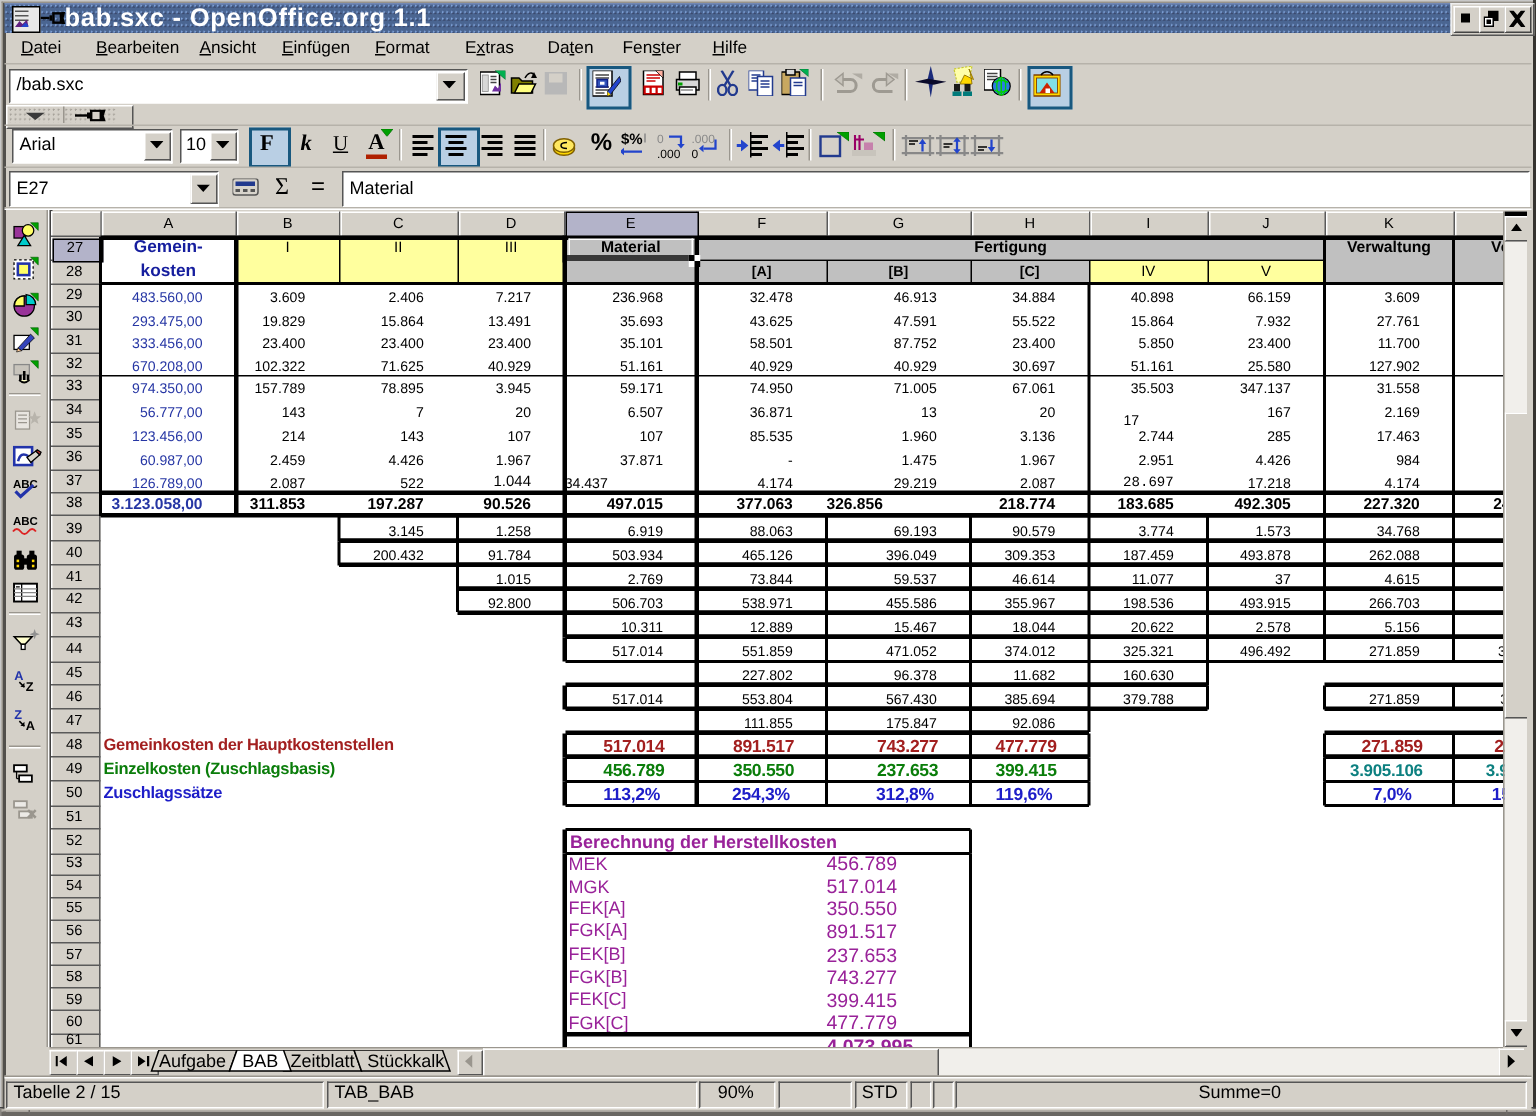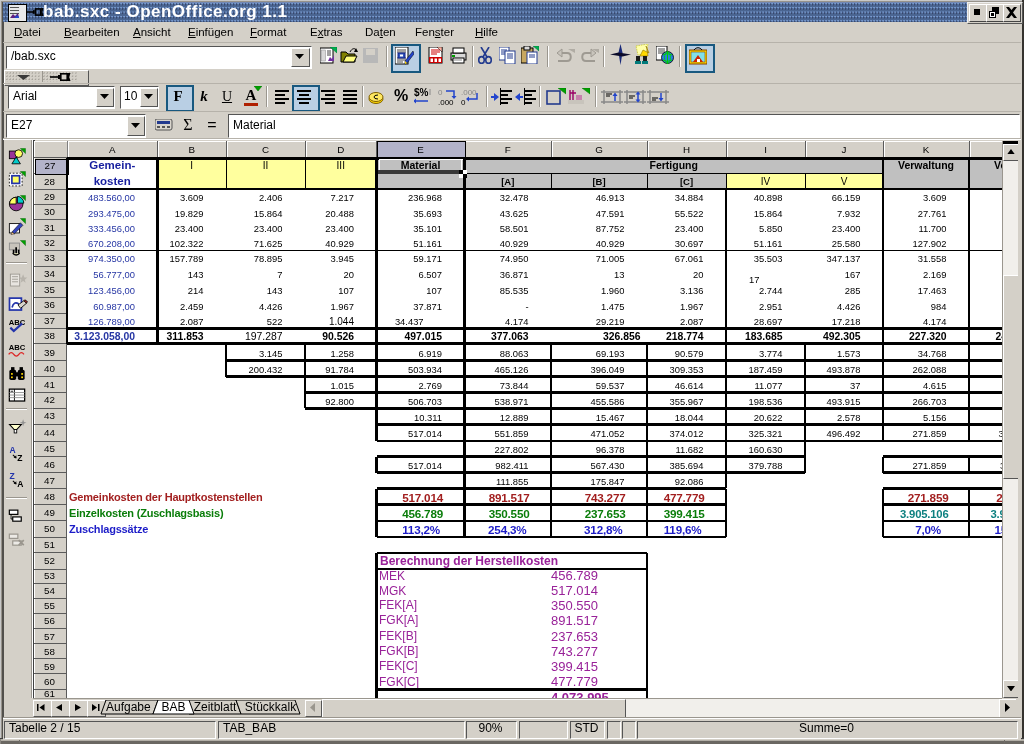--- a/index.html
+++ b/index.html
@@ -642,21 +642,21 @@
 <div style="position:absolute;left:376.5px;top:190.4px;width:65.5px;height:15.400000000000006px;line-height:15.400000000000006px;line-height:15.4px;font-size:9.4px;letter-spacing:0px;color:#000;text-align:right;color:#000;padding-right:0;margin-right:0;width:65.5px;">236.968</div>
 <div style="position:absolute;left:464.5px;top:190.4px;width:64.0px;height:15.400000000000006px;line-height:15.400000000000006px;line-height:15.4px;font-size:9.4px;letter-spacing:0px;color:#000;text-align:right;color:#000;padding-right:0;margin-right:0;width:64.0px;">32.478</div>
 <div style="position:absolute;left:551px;top:190.4px;width:73.5px;height:15.400000000000006px;line-height:15.400000000000006px;line-height:15.4px;font-size:9.4px;letter-spacing:0px;color:#000;text-align:right;color:#000;padding-right:0;margin-right:0;width:73.5px;">46.913</div>
 <div style="position:absolute;left:647px;top:190.4px;width:56.5px;height:15.400000000000006px;line-height:15.400000000000006px;line-height:15.4px;font-size:9.4px;letter-spacing:0px;color:#000;text-align:right;color:#000;padding-right:0;margin-right:0;width:56.5px;">34.884</div>
 <div style="position:absolute;left:726px;top:190.4px;width:56.5px;height:15.400000000000006px;line-height:15.400000000000006px;line-height:15.4px;font-size:9.4px;letter-spacing:0px;color:#000;text-align:right;color:#000;padding-right:0;margin-right:0;width:56.5px;">40.898</div>
 <div style="position:absolute;left:805px;top:190.4px;width:55.5px;height:15.400000000000006px;line-height:15.400000000000006px;line-height:15.4px;font-size:9.4px;letter-spacing:0px;color:#000;text-align:right;color:#000;padding-right:0;margin-right:0;width:55.5px;">66.159</div>
 <div style="position:absolute;left:883px;top:190.4px;width:63.5px;height:15.400000000000006px;line-height:15.400000000000006px;line-height:15.4px;font-size:9.4px;letter-spacing:0px;color:#000;text-align:right;color:#000;padding-right:0;margin-right:0;width:63.5px;">3.609</div>
 <div style="position:absolute;left:67px;top:205.8px;width:68.0px;height:15.5px;line-height:15.5px;line-height:15.5px;font-size:9.4px;letter-spacing:0px;color:#000;text-align:right;color:#2636a4;padding-right:0;margin-right:0;width:68.0px;">293.475,00</div>
 <div style="position:absolute;left:157.5px;top:205.8px;width:46.0px;height:15.5px;line-height:15.5px;line-height:15.5px;font-size:9.4px;letter-spacing:0px;color:#000;text-align:right;color:#000;padding-right:0;margin-right:0;width:46.0px;">19.829</div>
 <div style="position:absolute;left:226px;top:205.8px;width:56.5px;height:15.5px;line-height:15.5px;line-height:15.5px;font-size:9.4px;letter-spacing:0px;color:#000;text-align:right;color:#000;padding-right:0;margin-right:0;width:56.5px;">15.864</div>
-<div style="position:absolute;left:305px;top:205.8px;width:49.0px;height:15.5px;line-height:15.5px;line-height:15.5px;font-size:9.4px;letter-spacing:0px;color:#000;text-align:right;color:#000;padding-right:0;margin-right:0;width:49.0px;">20.488</div>
+<div style="position:absolute;left:305px;top:205.8px;width:49.0px;height:15.5px;line-height:15.5px;line-height:15.5px;font-size:9.4px;letter-spacing:0px;color:#000;text-align:right;color:#000;padding-right:0;margin-right:0;width:49.0px;">13.491</div>
 <div style="position:absolute;left:376.5px;top:205.8px;width:65.5px;height:15.5px;line-height:15.5px;line-height:15.5px;font-size:9.4px;letter-spacing:0px;color:#000;text-align:right;color:#000;padding-right:0;margin-right:0;width:65.5px;">35.693</div>
 <div style="position:absolute;left:464.5px;top:205.8px;width:64.0px;height:15.5px;line-height:15.5px;line-height:15.5px;font-size:9.4px;letter-spacing:0px;color:#000;text-align:right;color:#000;padding-right:0;margin-right:0;width:64.0px;">43.625</div>
 <div style="position:absolute;left:551px;top:205.8px;width:73.5px;height:15.5px;line-height:15.5px;line-height:15.5px;font-size:9.4px;letter-spacing:0px;color:#000;text-align:right;color:#000;padding-right:0;margin-right:0;width:73.5px;">47.591</div>
 <div style="position:absolute;left:647px;top:205.8px;width:56.5px;height:15.5px;line-height:15.5px;line-height:15.5px;font-size:9.4px;letter-spacing:0px;color:#000;text-align:right;color:#000;padding-right:0;margin-right:0;width:56.5px;">55.522</div>
 <div style="position:absolute;left:726px;top:205.8px;width:56.5px;height:15.5px;line-height:15.5px;line-height:15.5px;font-size:9.4px;letter-spacing:0px;color:#000;text-align:right;color:#000;padding-right:0;margin-right:0;width:56.5px;">15.864</div>
 <div style="position:absolute;left:805px;top:205.8px;width:55.5px;height:15.5px;line-height:15.5px;line-height:15.5px;font-size:9.4px;letter-spacing:0px;color:#000;text-align:right;color:#000;padding-right:0;margin-right:0;width:55.5px;">7.932</div>
 <div style="position:absolute;left:883px;top:205.8px;width:63.5px;height:15.5px;line-height:15.5px;line-height:15.5px;font-size:9.4px;letter-spacing:0px;color:#000;text-align:right;color:#000;padding-right:0;margin-right:0;width:63.5px;">27.761</div>
 <div style="position:absolute;left:67px;top:221.3px;width:68.0px;height:15.099999999999994px;line-height:15.099999999999994px;line-height:15.1px;font-size:9.4px;letter-spacing:0px;color:#000;text-align:right;color:#2636a4;padding-right:0;margin-right:0;width:68.0px;">333.456,00</div>
 <div style="position:absolute;left:157.5px;top:221.3px;width:46.0px;height:15.099999999999994px;line-height:15.099999999999994px;line-height:15.1px;font-size:9.4px;letter-spacing:0px;color:#000;text-align:right;color:#000;padding-right:0;margin-right:0;width:46.0px;">23.400</div>
 <div style="position:absolute;left:226px;top:221.3px;width:56.5px;height:15.099999999999994px;line-height:15.099999999999994px;line-height:15.1px;font-size:9.4px;letter-spacing:0px;color:#000;text-align:right;color:#000;padding-right:0;margin-right:0;width:56.5px;">23.400</div>
@@ -720,34 +720,34 @@
 <div style="position:absolute;left:464.5px;top:298.59999999999997px;width:64.0px;height:15.800000000000011px;line-height:15.800000000000011px;line-height:15.8px;font-size:9.4px;letter-spacing:0px;color:#000;text-align:right;color:#000;padding-right:0;margin-right:0;width:64.0px;">-</div>
 <div style="position:absolute;left:551px;top:298.59999999999997px;width:73.5px;height:15.800000000000011px;line-height:15.800000000000011px;line-height:15.8px;font-size:9.4px;letter-spacing:0px;color:#000;text-align:right;color:#000;padding-right:0;margin-right:0;width:73.5px;">1.475</div>
 <div style="position:absolute;left:647px;top:298.59999999999997px;width:56.5px;height:15.800000000000011px;line-height:15.800000000000011px;line-height:15.8px;font-size:9.4px;letter-spacing:0px;color:#000;text-align:right;color:#000;padding-right:0;margin-right:0;width:56.5px;">1.967</div>
 <div style="position:absolute;left:726px;top:298.59999999999997px;width:56.5px;height:15.800000000000011px;line-height:15.800000000000011px;line-height:15.8px;font-size:9.4px;letter-spacing:0px;color:#000;text-align:right;color:#000;padding-right:0;margin-right:0;width:56.5px;">2.951</div>
 <div style="position:absolute;left:805px;top:298.59999999999997px;width:55.5px;height:15.800000000000011px;line-height:15.800000000000011px;line-height:15.8px;font-size:9.4px;letter-spacing:0px;color:#000;text-align:right;color:#000;padding-right:0;margin-right:0;width:55.5px;">4.426</div>
 <div style="position:absolute;left:883px;top:298.59999999999997px;width:63.5px;height:15.800000000000011px;line-height:15.800000000000011px;line-height:15.8px;font-size:9.4px;letter-spacing:0px;color:#000;text-align:right;color:#000;padding-right:0;margin-right:0;width:63.5px;">984</div>
 <div style="position:absolute;left:67px;top:314.4px;width:68.0px;height:15.600000000000023px;line-height:15.600000000000023px;line-height:15.6px;font-size:9.4px;letter-spacing:0px;color:#000;text-align:right;color:#2636a4;padding-right:0;margin-right:0;width:68.0px;">126.789,00</div>
 <div style="position:absolute;left:157.5px;top:314.4px;width:46.0px;height:15.600000000000023px;line-height:15.600000000000023px;line-height:15.6px;font-size:9.4px;letter-spacing:0px;color:#000;text-align:right;color:#000;padding-right:0;margin-right:0;width:46.0px;">2.087</div>
 <div style="position:absolute;left:226px;top:314.4px;width:56.5px;height:15.600000000000023px;line-height:15.600000000000023px;line-height:15.6px;font-size:9.4px;letter-spacing:0px;color:#000;text-align:right;color:#000;padding-right:0;margin-right:0;width:56.5px;">522</div>
 <div style="position:absolute;left:305px;top:314.4px;width:49.0px;height:15.600000000000023px;line-height:15.600000000000023px;line-height:15.6px;font-size:10px;letter-spacing:0px;color:#000;text-align:right;color:#000;padding-right:0;margin-right:0;width:49.0px;">1.044</div>
-<div style="position:absolute;left:376.5px;top:314.4px;width:65.5px;height:15.600000000000023px;line-height:15.600000000000023px;line-height:15.6px;font-size:9.4px;letter-spacing:0px;color:#000;text-align:center;color:#000;padding-right:0;margin-right:15px;width:65.5px;">34.437</div>
+<div style="position:absolute;left:376.5px;top:314.4px;width:65.5px;height:15.600000000000023px;line-height:15.600000000000023px;line-height:15.6px;font-size:9.4px;letter-spacing:0px;color:#000;text-align:left;color:#000;padding-right:0;margin-right:15px;width:65.5px;">34.437</div>
 <div style="position:absolute;left:464.5px;top:314.4px;width:64.0px;height:15.600000000000023px;line-height:15.600000000000023px;line-height:15.6px;font-size:9.4px;letter-spacing:0px;color:#000;text-align:right;color:#000;padding-right:0;margin-right:0;width:64.0px;">4.174</div>
 <div style="position:absolute;left:551px;top:314.4px;width:73.5px;height:15.600000000000023px;line-height:15.600000000000023px;line-height:15.6px;font-size:9.4px;letter-spacing:0px;color:#000;text-align:right;color:#000;padding-right:0;margin-right:0;width:73.5px;">29.219</div>
 <div style="position:absolute;left:647px;top:314.4px;width:56.5px;height:15.600000000000023px;line-height:15.600000000000023px;line-height:15.6px;font-size:9.4px;letter-spacing:0px;color:#000;text-align:right;color:#000;padding-right:0;margin-right:0;width:56.5px;">2.087</div>
-<div style="position:absolute;left:726px;top:314.4px;width:56.5px;height:15.600000000000023px;line-height:15.600000000000023px;line-height:15.6px;font-size:9.4px;letter-spacing:0px;color:#000;text-align:right;color:#000;padding-right:0;margin-right:0;width:56.5px;">28.697</div>
+<div style="position:absolute;left:726px;top:314.4px;width:56.5px;height:15.600000000000023px;line-height:15.600000000000023px;line-height:15.6px;font-size:9.4px;letter-spacing:0px;color:#000;text-align:right;color:#000;padding-right:0;margin-right:0;width:56.5px;font-family:Liberation Mono, monospace;">28.697</div>
 <div style="position:absolute;left:805px;top:314.4px;width:55.5px;height:15.600000000000023px;line-height:15.600000000000023px;line-height:15.6px;font-size:9.4px;letter-spacing:0px;color:#000;text-align:right;color:#000;padding-right:0;margin-right:0;width:55.5px;">17.218</div>
 <div style="position:absolute;left:883px;top:314.4px;width:63.5px;height:15.600000000000023px;line-height:15.600000000000023px;line-height:15.6px;font-size:9.4px;letter-spacing:0px;color:#000;text-align:right;color:#000;padding-right:0;margin-right:0;width:63.5px;">4.174</div>
 <div style="position:absolute;left:67px;top:330.0px;width:68.0px;height:14.899999999999977px;line-height:14.899999999999977px;line-height:14.9px;font-size:9.4px;letter-spacing:0px;color:#000;text-align:right;font-weight:bold;font-size:10.4px;color:#2636a4;padding-right:0;margin-right:0;width:68.0px;">3.123.058,00</div>
 <div style="position:absolute;left:157.5px;top:330.0px;width:46.0px;height:14.899999999999977px;line-height:14.899999999999977px;line-height:14.9px;font-size:9.4px;letter-spacing:0px;color:#000;text-align:right;font-weight:bold;font-size:10.4px;color:#000;padding-right:0;margin-right:0;width:46.0px;">311.853</div>
-<div style="position:absolute;left:226px;top:330.0px;width:56.5px;height:14.899999999999977px;line-height:14.899999999999977px;line-height:14.9px;font-size:9.4px;letter-spacing:0px;color:#000;text-align:right;font-weight:normal;font-size:10.4px;color:#000;padding-right:0;margin-right:0;width:56.5px;">197.287</div>
+<div style="position:absolute;left:226px;top:330.0px;width:56.5px;height:14.899999999999977px;line-height:14.899999999999977px;line-height:14.9px;font-size:9.4px;letter-spacing:0px;color:#000;text-align:right;font-weight:bold;font-size:10.4px;color:#000;padding-right:0;margin-right:0;width:56.5px;">197.287</div>
 <div style="position:absolute;left:305px;top:330.0px;width:49.0px;height:14.899999999999977px;line-height:14.899999999999977px;line-height:14.9px;font-size:9.4px;letter-spacing:0px;color:#000;text-align:right;font-weight:bold;font-size:10.4px;color:#000;padding-right:0;margin-right:0;width:49.0px;">90.526</div>
 <div style="position:absolute;left:376.5px;top:330.0px;width:65.5px;height:14.899999999999977px;line-height:14.899999999999977px;line-height:14.9px;font-size:9.4px;letter-spacing:0px;color:#000;text-align:right;font-weight:bold;font-size:10.4px;color:#000;padding-right:0;margin-right:0;width:65.5px;">497.015</div>
 <div style="position:absolute;left:464.5px;top:330.0px;width:64.0px;height:14.899999999999977px;line-height:14.899999999999977px;line-height:14.9px;font-size:9.4px;letter-spacing:0px;color:#000;text-align:right;font-weight:bold;font-size:10.4px;color:#000;padding-right:0;margin-right:0;width:64.0px;">377.063</div>
-<div style="position:absolute;left:567px;top:330.0px;width:73.5px;height:17px;line-height:14.899999999999977px;line-height:14.9px;font-size:9.4px;letter-spacing:0px;color:#000;text-align:right;font-weight:bold;font-size:10.4px;color:#000;padding-right:0;margin-right:0;width:73.5px;">326.856</div>
+<div style="position:absolute;left:551px;top:330.0px;width:73.5px;height:17px;line-height:14.899999999999977px;line-height:14.9px;font-size:9.4px;letter-spacing:0px;color:#000;text-align:left;font-weight:bold;font-size:10.4px;color:#000;padding-right:0;margin-right:0;width:73.5px;">326.856</div>
 <div style="position:absolute;left:647px;top:330.0px;width:56.5px;height:14.899999999999977px;line-height:14.899999999999977px;line-height:14.9px;font-size:9.4px;letter-spacing:0px;color:#000;text-align:right;font-weight:bold;font-size:10.4px;color:#000;padding-right:0;margin-right:0;width:56.5px;">218.774</div>
 <div style="position:absolute;left:726px;top:330.0px;width:56.5px;height:14.899999999999977px;line-height:14.899999999999977px;line-height:14.9px;font-size:9.4px;letter-spacing:0px;color:#000;text-align:right;font-weight:bold;font-size:10.4px;color:#000;padding-right:0;margin-right:0;width:56.5px;">183.685</div>
 <div style="position:absolute;left:805px;top:330.0px;width:55.5px;height:14.899999999999977px;line-height:14.899999999999977px;line-height:14.9px;font-size:9.4px;letter-spacing:0px;color:#000;text-align:right;font-weight:bold;font-size:10.4px;color:#000;padding-right:0;margin-right:0;width:55.5px;">492.305</div>
 <div style="position:absolute;left:883px;top:330.0px;width:63.5px;height:14.899999999999977px;line-height:14.899999999999977px;line-height:14.9px;font-size:9.4px;letter-spacing:0px;color:#000;text-align:right;font-weight:bold;font-size:10.4px;color:#000;padding-right:0;margin-right:0;width:63.5px;">227.320</div>
 <div style="position:absolute;left:969px;top:330.0px;width:64px;height:14.899999999999977px;line-height:14.899999999999977px;line-height:14.9px;font-size:9.4px;letter-spacing:0px;color:#000;text-align:right;font-weight:bold;font-size:10.4px;color:#000;padding-right:0;margin-right:0;width:64px;">243.275</div>
 <div style="position:absolute;left:226px;top:344.9px;width:56.5px;height:17.0px;line-height:17.0px;line-height:17.0px;font-size:9.4px;letter-spacing:0px;color:#000;text-align:right;padding-right:0;margin-right:0;width:56.5px;">3.145</div>
 <div style="position:absolute;left:305px;top:344.9px;width:49.0px;height:17.0px;line-height:17.0px;line-height:17.0px;font-size:9.4px;letter-spacing:0px;color:#000;text-align:right;padding-right:0;margin-right:0;width:49.0px;">1.258</div>
 <div style="position:absolute;left:376.5px;top:344.9px;width:65.5px;height:17.0px;line-height:17.0px;line-height:17.0px;font-size:9.4px;letter-spacing:0px;color:#000;text-align:right;padding-right:0;margin-right:0;width:65.5px;">6.919</div>
 <div style="position:absolute;left:464.5px;top:344.9px;width:64.0px;height:17.0px;line-height:17.0px;line-height:17.0px;font-size:9.4px;letter-spacing:0px;color:#000;text-align:right;padding-right:0;margin-right:0;width:64.0px;">88.063</div>
 <div style="position:absolute;left:551px;top:344.9px;width:73.5px;height:17.0px;line-height:17.0px;line-height:17.0px;font-size:9.4px;letter-spacing:0px;color:#000;text-align:right;padding-right:0;margin-right:0;width:73.5px;">69.193</div>
@@ -793,21 +793,21 @@
 <div style="position:absolute;left:647px;top:426.0px;width:56.5px;height:16.399999999999977px;line-height:16.399999999999977px;line-height:16.4px;font-size:9.4px;letter-spacing:0px;color:#000;text-align:right;padding-right:0;margin-right:0;width:56.5px;">374.012</div>
 <div style="position:absolute;left:726px;top:426.0px;width:56.5px;height:16.399999999999977px;line-height:16.399999999999977px;line-height:16.4px;font-size:9.4px;letter-spacing:0px;color:#000;text-align:right;padding-right:0;margin-right:0;width:56.5px;">325.321</div>
 <div style="position:absolute;left:805px;top:426.0px;width:55.5px;height:16.399999999999977px;line-height:16.399999999999977px;line-height:16.4px;font-size:9.4px;letter-spacing:0px;color:#000;text-align:right;padding-right:0;margin-right:0;width:55.5px;">496.492</div>
 <div style="position:absolute;left:883px;top:426.0px;width:63.5px;height:16.399999999999977px;line-height:16.399999999999977px;line-height:16.4px;font-size:9.4px;letter-spacing:0px;color:#000;text-align:right;padding-right:0;margin-right:0;width:63.5px;">271.859</div>
 <div style="position:absolute;left:969px;top:426.0px;width:63.5px;height:16.399999999999977px;line-height:16.399999999999977px;line-height:16.4px;font-size:9.4px;letter-spacing:0px;color:#000;text-align:right;padding-right:0;margin-right:0;width:63.5px;">331.859</div>
 <div style="position:absolute;left:464.5px;top:442.4px;width:64.0px;height:15.600000000000023px;line-height:15.600000000000023px;line-height:15.6px;font-size:9.4px;letter-spacing:0px;color:#000;text-align:right;padding-right:0;margin-right:0;width:64.0px;">227.802</div>
 <div style="position:absolute;left:551px;top:442.4px;width:73.5px;height:15.600000000000023px;line-height:15.600000000000023px;line-height:15.6px;font-size:9.4px;letter-spacing:0px;color:#000;text-align:right;padding-right:0;margin-right:0;width:73.5px;">96.378</div>
 <div style="position:absolute;left:647px;top:442.4px;width:56.5px;height:15.600000000000023px;line-height:15.600000000000023px;line-height:15.6px;font-size:9.4px;letter-spacing:0px;color:#000;text-align:right;padding-right:0;margin-right:0;width:56.5px;">11.682</div>
 <div style="position:absolute;left:726px;top:442.4px;width:56.5px;height:15.600000000000023px;line-height:15.600000000000023px;line-height:15.6px;font-size:9.4px;letter-spacing:0px;color:#000;text-align:right;padding-right:0;margin-right:0;width:56.5px;">160.630</div>
 <div style="position:absolute;left:376.5px;top:458.0px;width:65.5px;height:16.0px;line-height:16.0px;line-height:16.0px;font-size:9.4px;letter-spacing:0px;color:#000;text-align:right;padding-right:0;margin-right:0;width:65.5px;">517.014</div>
-<div style="position:absolute;left:464.5px;top:458.0px;width:64.0px;height:16.0px;line-height:16.0px;line-height:16.0px;font-size:9.4px;letter-spacing:0px;color:#000;text-align:right;padding-right:0;margin-right:0;width:64.0px;">982.411</div>
+<div style="position:absolute;left:464.5px;top:458.0px;width:64.0px;height:16.0px;line-height:16.0px;line-height:16.0px;font-size:9.4px;letter-spacing:0px;color:#000;text-align:right;padding-right:0;margin-right:0;width:64.0px;">553.804</div>
 <div style="position:absolute;left:551px;top:458.0px;width:73.5px;height:16.0px;line-height:16.0px;line-height:16.0px;font-size:9.4px;letter-spacing:0px;color:#000;text-align:right;padding-right:0;margin-right:0;width:73.5px;">567.430</div>
 <div style="position:absolute;left:647px;top:458.0px;width:56.5px;height:16.0px;line-height:16.0px;line-height:16.0px;font-size:9.4px;letter-spacing:0px;color:#000;text-align:right;padding-right:0;margin-right:0;width:56.5px;">385.694</div>
 <div style="position:absolute;left:726px;top:458.0px;width:56.5px;height:16.0px;line-height:16.0px;line-height:16.0px;font-size:9.4px;letter-spacing:0px;color:#000;text-align:right;padding-right:0;margin-right:0;width:56.5px;">379.788</div>
 <div style="position:absolute;left:464.5px;top:474.0px;width:64.0px;height:15.899999999999977px;line-height:15.899999999999977px;line-height:15.9px;font-size:9.4px;letter-spacing:0px;color:#000;text-align:right;padding-right:0;margin-right:0;width:64.0px;">111.855</div>
 <div style="position:absolute;left:551px;top:474.0px;width:73.5px;height:15.899999999999977px;line-height:15.899999999999977px;line-height:15.9px;font-size:9.4px;letter-spacing:0px;color:#000;text-align:right;padding-right:0;margin-right:0;width:73.5px;">175.847</div>
 <div style="position:absolute;left:647px;top:474.0px;width:56.5px;height:15.899999999999977px;line-height:15.899999999999977px;line-height:15.9px;font-size:9.4px;letter-spacing:0px;color:#000;text-align:right;padding-right:0;margin-right:0;width:56.5px;">92.086</div>
 <div style="position:absolute;left:376.5px;top:489.9px;width:66.5px;height:16.19999999999999px;line-height:16.19999999999999px;line-height:16.2px;font-size:9.4px;letter-spacing:0px;color:#000;text-align:right;color:#a21f1f;font-weight:bold;font-size:11.7px;letter-spacing:-0.2px;padding-right:0;margin-right:0;width:66.5px;">517.014</div>
 <div style="position:absolute;left:464.5px;top:489.9px;width:65.0px;height:16.19999999999999px;line-height:16.19999999999999px;line-height:16.2px;font-size:9.4px;letter-spacing:0px;color:#000;text-align:right;color:#a21f1f;font-weight:bold;font-size:11.7px;letter-spacing:-0.2px;padding-right:0;margin-right:0;width:65.0px;">891.517</div>
 <div style="position:absolute;left:551px;top:489.9px;width:74.5px;height:16.19999999999999px;line-height:16.19999999999999px;line-height:16.2px;font-size:9.4px;letter-spacing:0px;color:#000;text-align:right;color:#a21f1f;font-weight:bold;font-size:11.7px;letter-spacing:-0.2px;padding-right:0;margin-right:0;width:74.5px;">743.277</div>
 <div style="position:absolute;left:647px;top:489.9px;width:57.5px;height:16.19999999999999px;line-height:16.19999999999999px;line-height:16.2px;font-size:9.4px;letter-spacing:0px;color:#000;text-align:right;color:#a21f1f;font-weight:bold;font-size:11.7px;letter-spacing:-0.2px;padding-right:0;margin-right:0;width:57.5px;">477.779</div>

